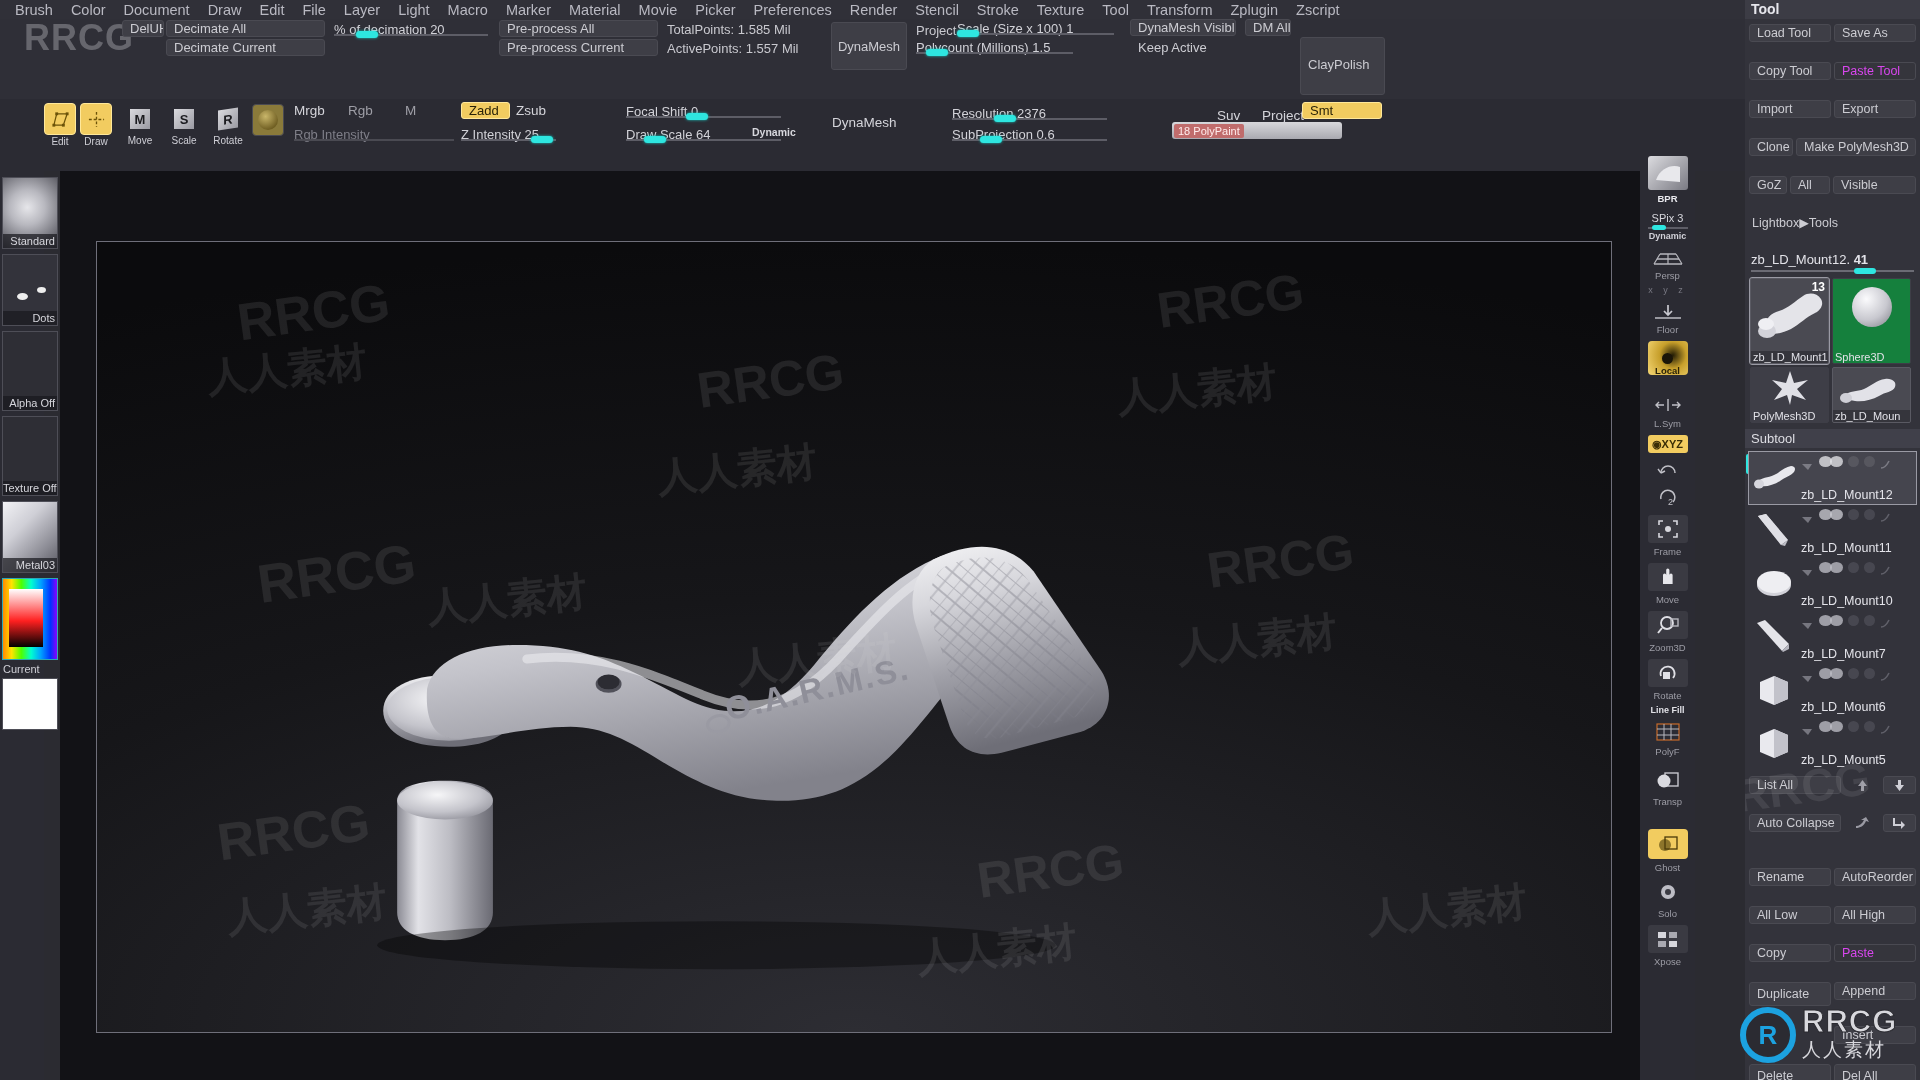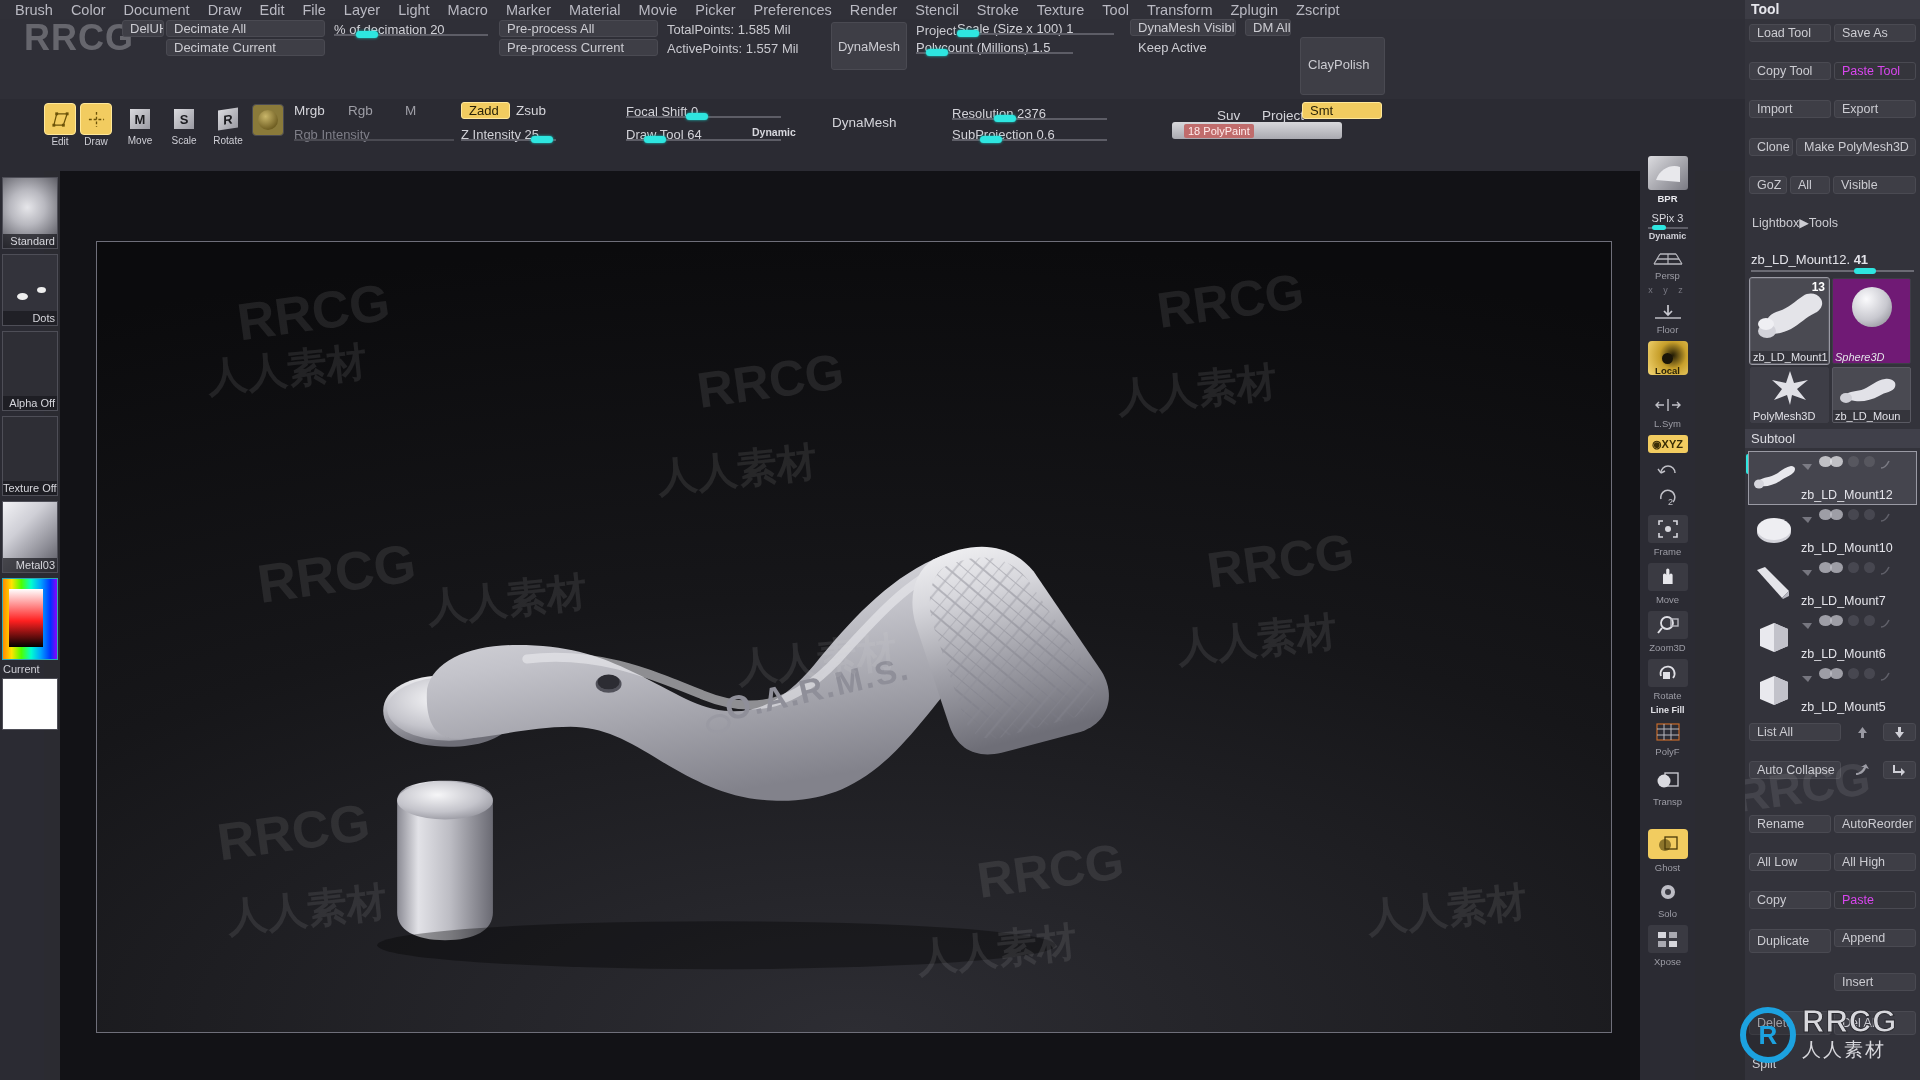--- a/index.html
+++ b/index.html
@@ -292,21 +292,21 @@
       <div class="srail"></div><div class="sknob" style="left:70px;"></div>
     </div>
 
     <div class="slider" style="position:absolute; left:626px; top:3px; width:155px;">
       <span class="lbl"><span>Focal Shift</span>
         <b style="font-weight:normal;">0</b></span>
       <div class="srail"></div><div class="sknob" style="left:60px;"></div>
     </div>
 
     <div class="slider" style="position:absolute; left:626px; top:26px; width:155px;">
-      <span class="lbl"><span>Draw Tool</span>
+      <span class="lbl"><span>Draw Scale</span>
         <b style="font-weight:normal;">64</b></span>
       <div class="srail"></div><div class="sknob" style="left:18px;"></div>
     </div>
     <div style="position:absolute; left:752px; top:27px; font-size:10.5px; font-weight:bold; color:#d7d7dd;">Dynamic</div>
 
     <div style="position:absolute; left:832px; top:16px; font-size:13.5px; color:#d4d4da;">DynaMesh</div>
 
     <div class="slider" style="position:absolute; left:952px; top:5px; width:155px;">
       <span class="lbl"><span>Resolution</span>
         <b style="font-weight:normal;">2376</b></span>
@@ -317,21 +317,21 @@
         <b style="font-weight:normal;">0.6</b></span>
       <div class="srail"></div><div class="sknob" style="left:28px;"></div>
     </div>
 
     <div style="position:absolute; left:1217px; top:9px; font-size:13.5px; color:#d4d4da;">Suv</div>
     <div style="position:absolute; left:1262px; top:9px; font-size:13.5px; color:#d4d4da;">Project</div>
     <div class="btn on" style="position:absolute; left:1302px; top:3px; width:80px; height:17px;">Smt</div>
 
     <div style="position:absolute; left:1172px; top:23px; width:170px; height:17px; border-radius:3px;
                 background:linear-gradient(180deg,#d8d8dc,#a9a9b0); overflow:hidden; display:flex; align-items:center;">
-      <div style="background:#c06c6c; color:#ffecec; font-size:11px; padding:1px 4px; border-radius:2px; margin-left:12px;">18 PolyPaint</div>
+      <div style="background:#c06c6c; color:#ffecec; font-size:11px; padding:1px 4px; border-radius:2px; margin-left:2px;">18 PolyPaint</div>
     </div>
   </div>
 
   <div id="leftshelf">
     <div class="shelf-cell" style="height:72px; margin-top:6px;">
       <div style="position:absolute; inset:0; background:radial-gradient(circle at 45% 42%, #e6e6ea 0%, #b8b8bf 35%, #6e6e76 75%, #3c3c44 100%);"></div>
       <div class="cap">Standard</div>
     </div>
 
     <div class="shelf-cell" style="height:72px;">
@@ -706,21 +706,21 @@
         <span class="tnum">13</span>
         <svg width="79" height="68" viewBox="0 0 79 68">
           <path d="M14 48 C14 40 20 34 28 32 C38 29 44 22 52 17 C58 13 66 14 70 20 C73 25 70 31 64 34
                    C55 38 49 45 40 50 C32 54 24 56 19 54 C15 53 14 51 14 48 Z" fill="#e4e4e9"></path>
           <ellipse cx="16" cy="52" rx="9" ry="7" fill="#d2d2d9"></ellipse>
           <ellipse cx="15" cy="45" rx="8" ry="6" fill="#efeff3"></ellipse>
         </svg>
         <span class="tname">zb_LD_Mount12</span>
       </div>
 
-      <div class="toolthumb" style="width:79px; height:86px; background:#701a75; border-color:#3e3e47;font-style:italic;">
+      <div class="toolthumb" style="width:79px; height:86px; background:#15803d; border-color:#3e3e47;">
         <div style="width:40px; height:40px; border-radius:50%; margin:8px auto 0 auto;
                     background:radial-gradient(circle at 36% 30%, #fbfbfd, #c8c8cf 55%, #7c7c85 100%);"></div>
         <span class="tname" style="background:none;">Sphere3D</span>
       </div>
 
       <div class="toolthumb" style="width:79px; height:56px; background:#3e3e47; border-color:#3e3e47;">
         <svg width="40" height="36" viewBox="0 0 40 36" style="display:block; margin:2px auto 0 auto;">
           <path d="M20 1 L24 13 L38 10 L27 19 L36 30 L22 25 L20 35 L17 25 L4 30 L12 19 L2 10 L16 13 Z" fill="#e0e0e6"></path>
         </svg>
         <span class="tname" style="background:none;">PolyMesh3D</span>
@@ -761,20 +761,46 @@
             <i style="background:#5d5d66;"></i>
           <i style="border-radius:0; background:none;">
             <svg width="11" height="11" viewBox="0 0 11 11">
                 <path d="M1 9 C4 9 7 6 9 2" stroke="#8d8d96" stroke-width="1.6" fill="none"></path>
               </svg>
           </i>
         </div>
         <span class="stname">zb_LD_Mount12</span>
       </div>
 
+      <div class="st-row">
+        <div class="st-thumb">
+          <svg width="44" height="36" viewBox="0 0 44 36">
+            <path d="M6 4 L14 2 L36 28 L29 33 Z" fill="url(#gMetal2)"></path>
+            <path d="M6 4 L14 2 L36 28 L29 33 Z" fill="#dfdfe5"></path>
+            <path d="M29 33 L36 28 L33 34 Z" fill="#bdbdc5"></path>
+          </svg>
+        </div>
+        <div class="sticons">
+          <i style="border-radius:0; background:none; width:13px; height:9px;">
+            <svg width="13" height="9" viewBox="0 0 13 9">
+                <path d="M1 2 L11 2 L7 8 Z" fill="#8d8d96"></path>
+              </svg>
+          </i>
+          <i style="background:#cfcfd6; width:13px;"></i>
+            <i style="background:#cfcfd6; margin-left:-7px; width:13px;"></i>
+          <i style="background:#4f4f58;"></i>
+            <i style="background:#4f4f58;"></i>
+          <i style="border-radius:0; background:none;">
+            <svg width="11" height="11" viewBox="0 0 11 11">
+                <path d="M1 9 C4 9 7 6 9 2" stroke="#6f6f79" stroke-width="1.6" fill="none"></path>
+              </svg>
+          </i>
+        </div>
+        <span class="stname">zb_LD_Mount11</span>
+      </div>
 
       <div class="st-row">
         <div class="st-thumb">
           <svg width="44" height="30" viewBox="0 0 44 30">
             <ellipse cx="22" cy="17" rx="17" ry="11" fill="#d2d2d9"></ellipse>
             <ellipse cx="22" cy="14" rx="17" ry="11" fill="#eeeef2"></ellipse>
           </svg>
         </div>
         <div class="sticons">
           <i style="border-radius:0; background:none; width:13px; height:9px;">

